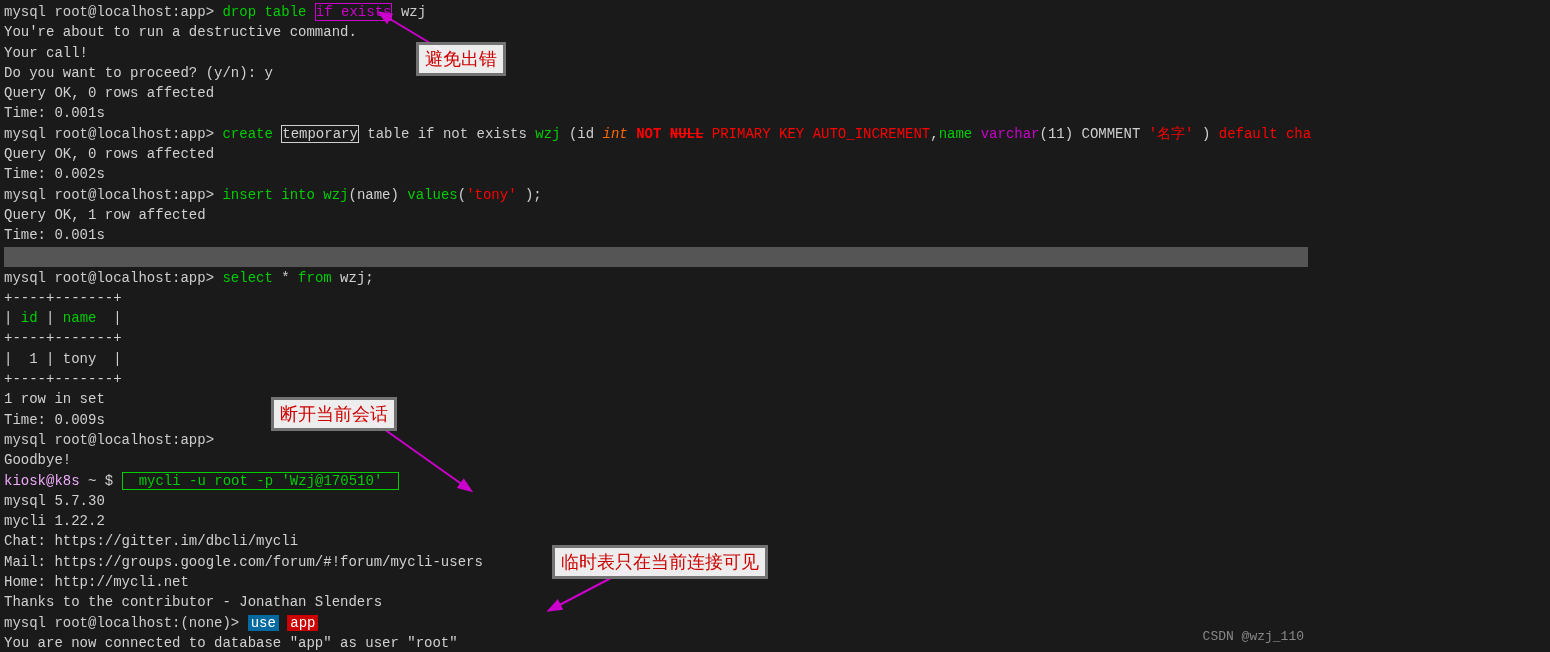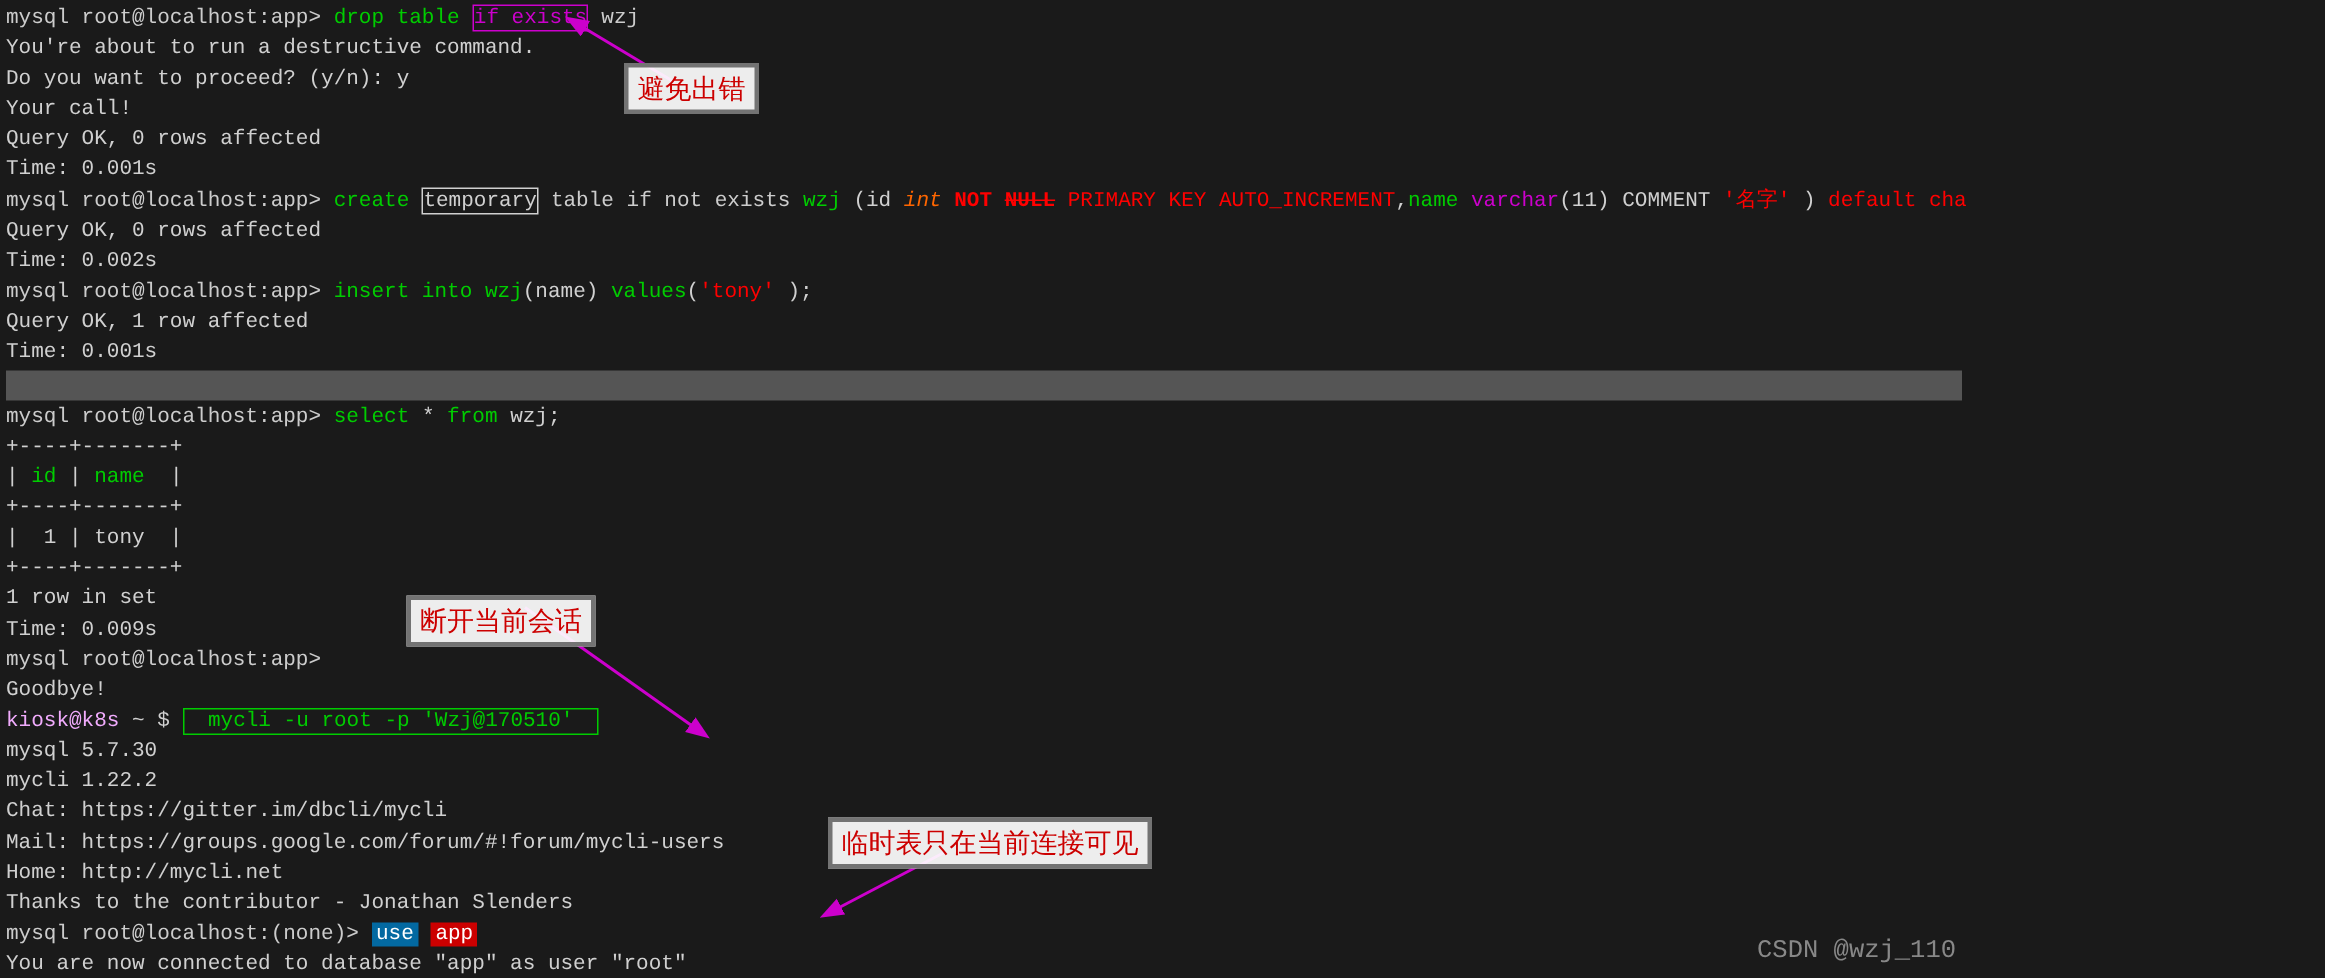--- a/index.html
+++ b/index.html
@@ -89,40 +89,40 @@
     }
 
     .kiosk-prompt { color: #f0abfc; }
     .kiosk-tilde { color: #d0d0d0; }
 
     .csdn-watermark {
       position: absolute;
       bottom: 8px;
       right: 8px;
       color: #888888;
-      font-size: 17px;
+      font-size: 13px;
       font-family: 'Courier New', monospace;
     }
 
     
     .arrow-svg {
       position: absolute;
       z-index: 9;
       pointer-events: none;
     }
   </style>
 </head>
 <body>
 
 <div class="terminal">
 
   <div class="line"><span class="prompt">mysql root@localhost:app&gt; </span><span class="kw-drop">drop table </span><span class="cmd-highlight-if-exists">if exists</span><span class="kw-table-name"> wzj</span></div>
   <div class="line">You're about to run a destructive command.</div>
+  <div class="line">Your call!</div>
   <div class="line">Do you want to proceed? (y/n): y</div>
-  <div class="line">Your call!</div>
   <div class="line">Query OK, 0 rows affected</div>
   <div class="line">Time: 0.001s</div>
   <div class="line"><span class="prompt">mysql root@localhost:app&gt; </span><span class="kw-create">create </span><span class="cmd-highlight-temporary">temporary</span><span class="kw-table"> table if not exists </span><span class="kw-wzj">wzj</span><span> (id </span><span class="kw-int">int</span><span> </span><span style="color:#ff0000;font-weight:bold">NOT</span><span> </span><span style="color:#ff0000;font-weight:bold;text-decoration:line-through">NULL</span><span> </span><span class="kw-primary">PRIMARY KEY AUTO_INCREMENT</span><span>,</span><span class="kw-name">name</span><span> </span><span class="kw-varchar">varchar</span><span>(11) COMMENT </span><span class="kw-comment-str">'名字'</span><span> ) </span><span class="kw-default">default character set</span><span> </span><span class="kw-utf8">utf8</span><span>;</span></div>
   <div class="line">Query OK, 0 rows affected</div>
   <div class="line">Time: 0.002s</div>
   <div class="line"><span class="prompt">mysql root@localhost:app&gt; </span><span class="kw-insert">insert into </span><span class="kw-wzj2">wzj</span><span>(name) </span><span class="kw-values">values</span><span>(</span><span class="kw-tony">'tony'</span><span> );</span></div>
   <div class="line">Query OK, 1 row affected</div>
   <div class="line">Time: 0.001s</div>
 
   <div class="divider-bar" style="background:#555;height:20px;margin:1px 0;"></div>

